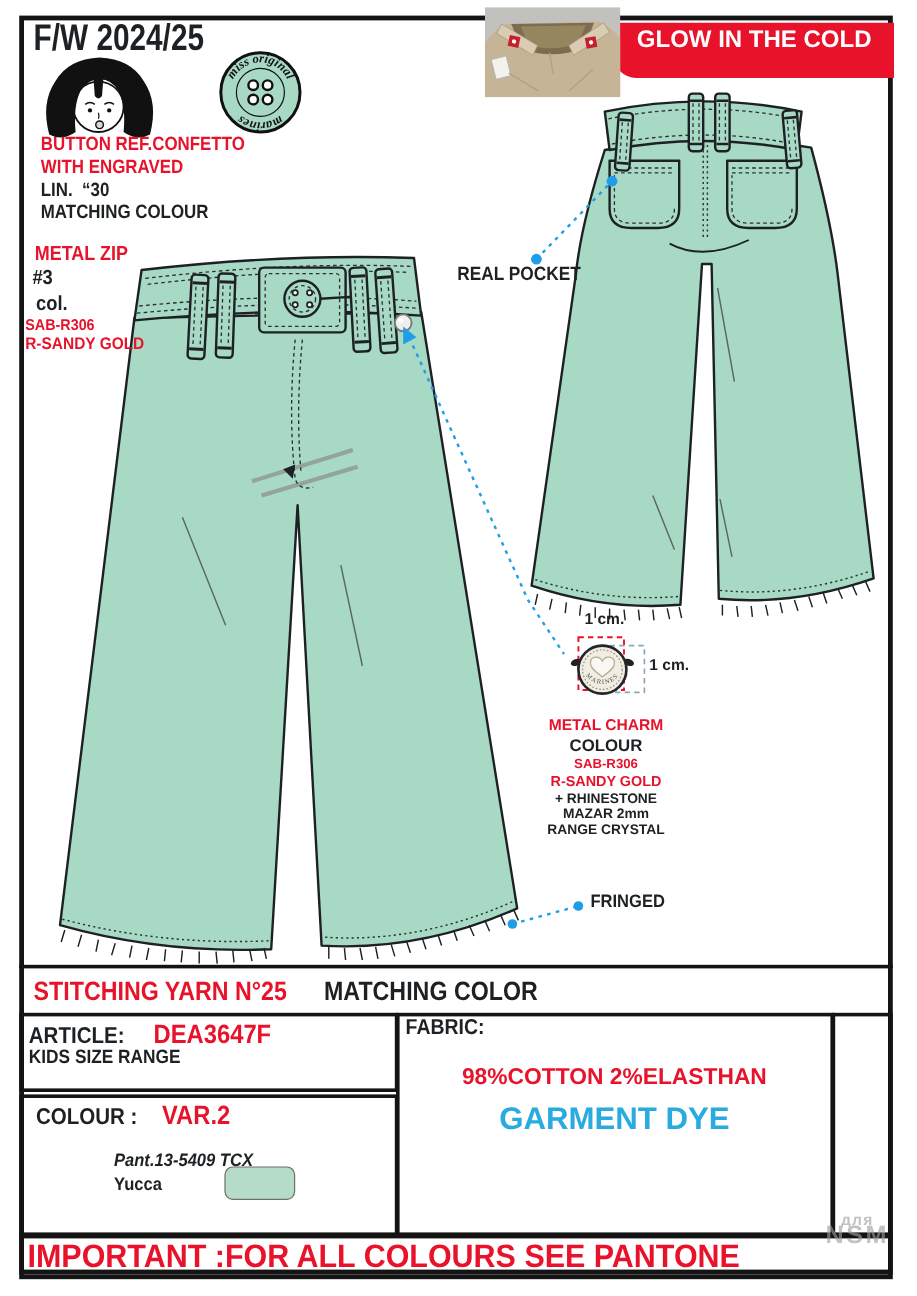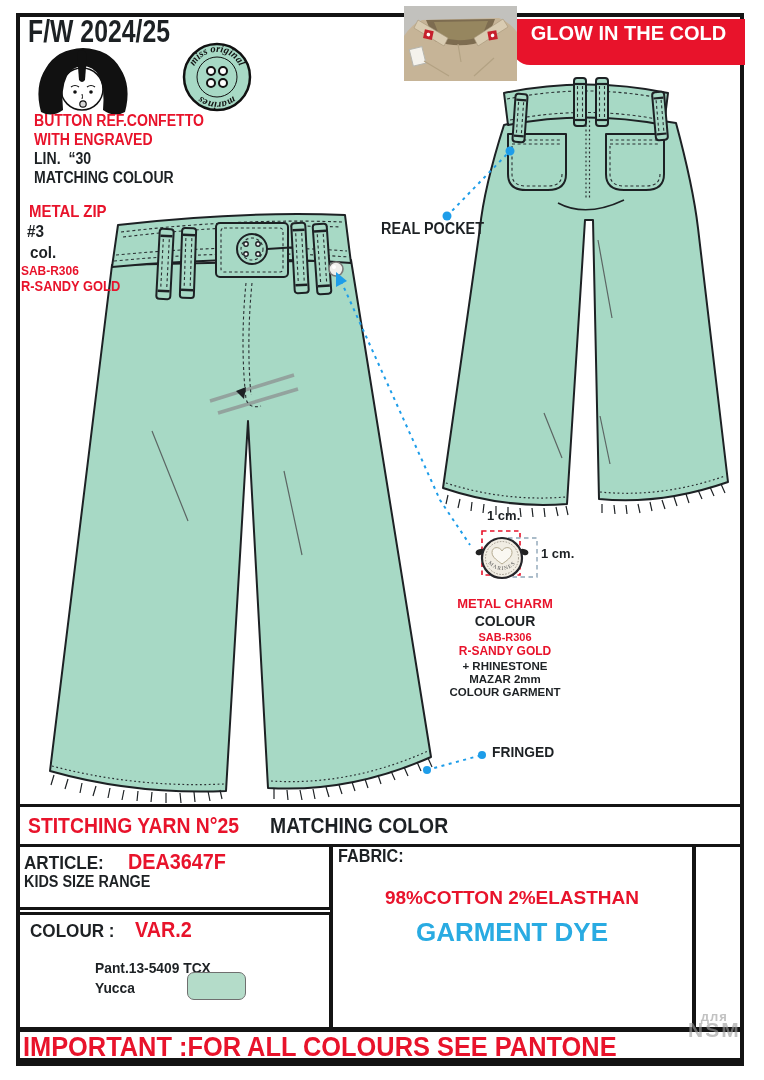--- a/index.html
+++ b/index.html
@@ -223,21 +223,21 @@
 <div class="t" style="left:487px;top:509px;font-size:13px;">1 cm.</div>
 <div class="t" style="left:541px;top:547px;font-size:13px;">1 cm.</div>
 
 <div class="abs" style="left:435px;top:596px;width:140px;text-align:center;font-weight:bold;">
   <div class="red" style="font-size:13px;">METAL CHARM</div>
   <div style="font-size:14px;margin-top:2px;">COLOUR</div>
   <div class="red" style="font-size:11px;margin-top:2px;">SAB-R306</div>
   <div class="red" style="font-size:12px;margin-top:1px;">R-SANDY GOLD</div>
   <div style="font-size:11.5px;margin-top:2px;">+ RHINESTONE</div>
   <div style="font-size:11.5px;margin-top:1px;">MAZAR 2mm</div>
-  <div style="font-size:11.5px;margin-top:1px;">COLOUR GARMENT</div>
+  <div style="font-size:11.5px;margin-top:1px;">RANGE CRYSTAL</div>
 </div>
 
 <div class="hline" style="left:16px;top:804px;width:728px;"></div>
 <div class="t" style="left:28px;top:814px;font-size:22px;">
   <span class="cx red" style="transform:scaleX(.88);">STITCHING YARN N°25</span><span class="cx" style="transform:scaleX(.88);margin-left:2px;">MATCHING COLOR</span>
 </div>
 
 <div class="cell" style="left:16px;top:844px;width:316px;height:66px;"></div>
 <div class="cell" style="left:16px;top:912px;width:316px;height:118px;"></div>
 <div class="cell" style="left:330px;top:844px;width:365px;height:186px;"></div>
@@ -247,21 +247,21 @@
 <div class="t" style="left:24px;top:850px;font-size:19px;">
   <span class="cx" style="transform:scaleX(.9);">ARTICLE:</span>
   <span class="cx red" style="transform:scaleX(.9);font-size:22px;margin-left:10px;">DEA3647F</span>
 </div>
 <div class="t" style="left:24px;top:874px;font-size:16px;"><span class="cx" style="transform:scaleX(.9);">KIDS SIZE RANGE</span></div>
 
 <div class="t" style="left:30px;top:918px;font-size:19px;">
   <span class="cx" style="transform:scaleX(.9);">COLOUR :</span>
   <span class="cx red" style="transform:scaleX(.9);font-size:22px;margin-left:6px;">VAR.2</span>
 </div>
-<div class="t" style="left:95px;top:960px;font-size:15px;"><span class="cx" style="transform:scaleX(.92);">Pant.13-5409 TCX</span></div>
+<div class="t" style="left:95px;top:960px;font-size:15px;font-style:italic;"><span class="cx" style="transform:scaleX(.92);">Pant.13-5409 TCX</span></div>
 <div class="t" style="left:95px;top:980px;font-size:15px;"><span class="cx" style="transform:scaleX(.92);">Yucca</span></div>
 <div class="abs swatchbox" style="left:187px;top:972px;width:57px;height:26px;"></div>
 
 <div class="t" style="left:338px;top:847px;font-size:18px;"><span class="cx" style="transform:scaleX(.9);">FABRIC:</span></div>
 <div class="abs" style="left:332px;top:880px;width:360px;text-align:center;font-weight:bold;">
   <div class="red" style="font-size:19px;margin-top:7px;">98%COTTON 2%ELASTHAN</div>
   <div class="cyan" style="font-size:26px;margin-top:8px;">GARMENT DYE</div>
 </div>
 
 <div class="t red" style="left:4px;top:1033px;width:620px;text-align:center;font-size:27px;">

